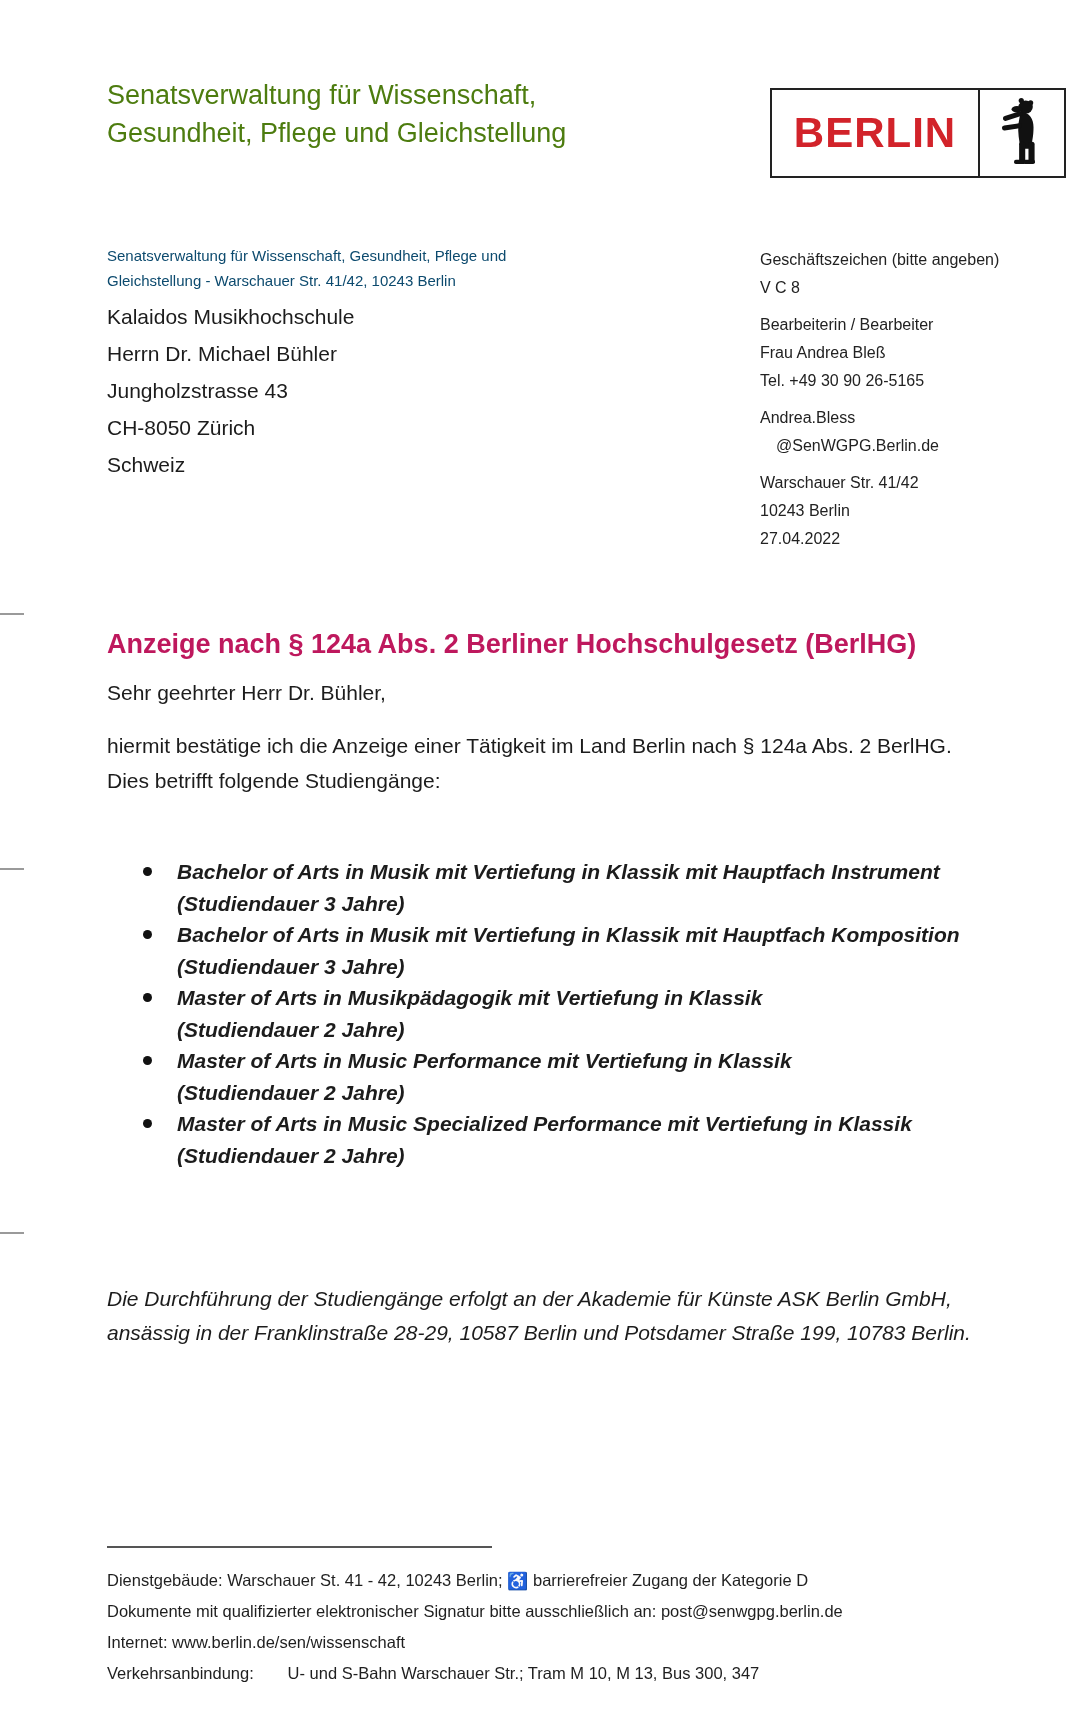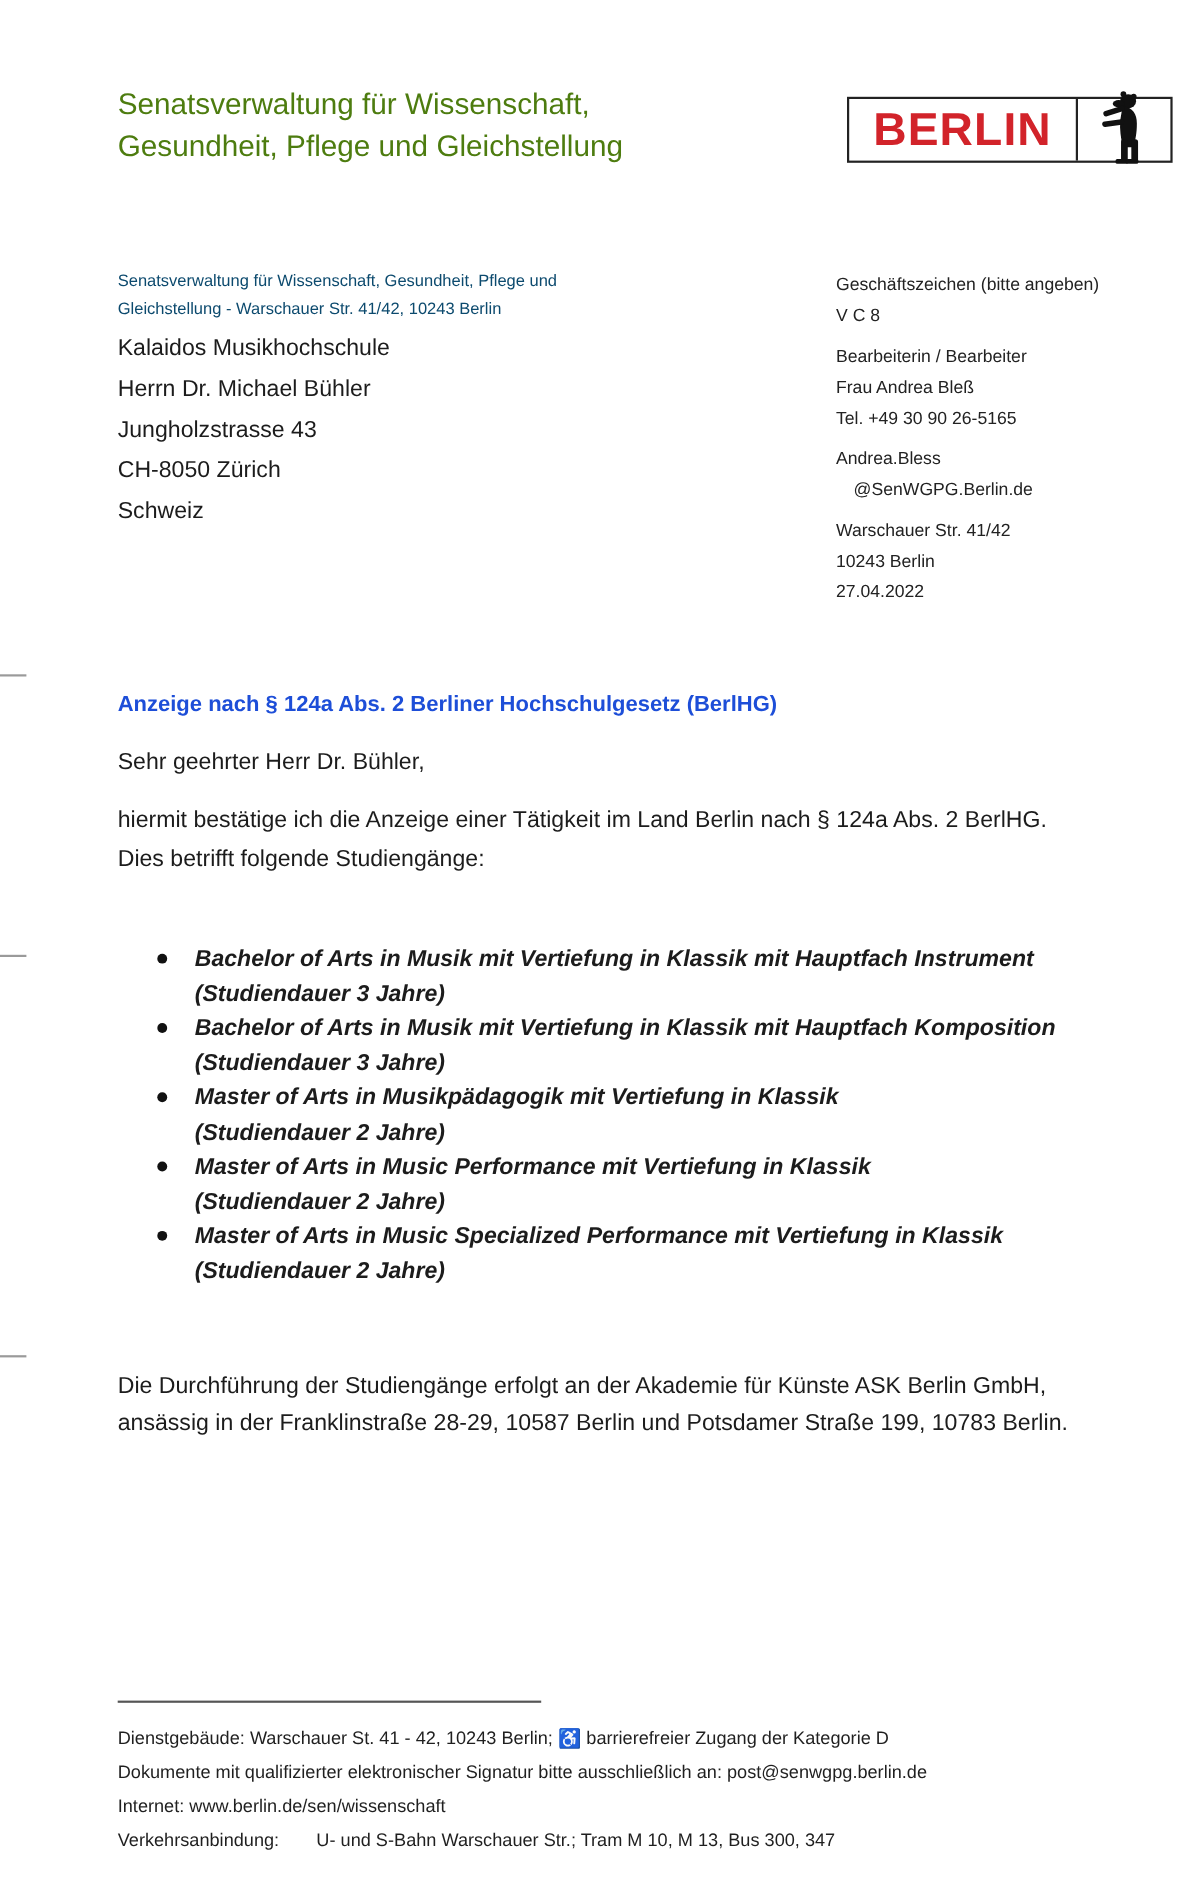--- a/index.html
+++ b/index.html
@@ -11,44 +11,44 @@
     font-family:"Liberation Sans", sans-serif;
     color:#1c1c1c;
     overflow:hidden;
   }
   
   .fold-mark{position:absolute;left:0;width:24px;height:2px;background:#9a9a9a;}
   .fold-1{top:613px;} .fold-2{top:868px;} .fold-3{top:1232px;}
 
   
   .agency{position:absolute;left:107px;top:76px;font-size:27px;line-height:38px;color:#4d7c0f;}
-  .logo{position:absolute;left:770px;top:88px;height:60px;display:flex;border:2px solid #222;box-sizing:border-box;background:#fff;}
+  .logo{position:absolute;left:770px;top:88px;height:90px;display:flex;border:2px solid #222;box-sizing:border-box;background:#fff;}
   .logo-word{width:206px;display:flex;align-items:center;justify-content:center;
     font-size:42px;font-weight:700;letter-spacing:1px;border-right:2px solid #222;}
   .logo-bear{width:84px;display:flex;align-items:center;justify-content:center;}
 
   
   .sender-line{position:absolute;left:107px;top:243px;font-size:15px;line-height:25px;color:#0c4a6e;}
   .recipient{position:absolute;left:107px;top:298px;font-size:21px;line-height:37px;}
 
   
   .info-col{position:absolute;left:760px;top:246px;width:275px;font-size:16px;line-height:28px;color:#222;}
   .info-group{margin-bottom:9px;}
   .info-email-2{padding-left:16px;}
 
   
-  .subject{position:absolute;left:107px;top:629px;font-size:20px;font-weight:700;color:#1d4ed8;}
+  .subject{position:absolute;left:107px;top:629px;font-size:27px;font-weight:700;color:#be185d;}
   .salutation{position:absolute;left:107px;top:681px;font-size:21px;}
   .para-1{position:absolute;left:107px;top:729px;width:880px;font-size:21px;line-height:33px;}
   .para-2{position:absolute;left:107px;top:769px;width:880px;font-size:21px;}
   .bullet-list{position:absolute;left:143px;top:856px;width:850px;margin:0;padding:0;list-style:none;}
   .bullet-item{position:relative;padding-left:34px;font-style:italic;font-size:21px;line-height:31.5px;font-weight:bold;}
   .bullet-dot{position:absolute;left:0;top:11px;width:9px;height:9px;border-radius:50%;background:#111;}
   .bullet-line{display:block;}
-  .para-3{position:absolute;left:107px;top:1243px;width:890px;font-size:21px;line-height:34px;}
+  .para-3{position:absolute;left:107px;top:1282px;width:890px;font-size:21px;line-height:34px;font-style:italic;}
 
   
   .footer-rule{position:absolute;left:107px;top:1546px;width:385px;height:2px;background:#555;}
   .footer{position:absolute;left:107px;top:1565px;width:900px;font-size:16.5px;line-height:31px;color:#1f1f1f;}
   .wheel-icon{font-size:17px;line-height:1;display:inline-block;transform:translateY(1px);color:#1f1f1f;}
   .transport-label{display:inline-block;width:176px;}
 </style>
 </head>
 <body>
 

